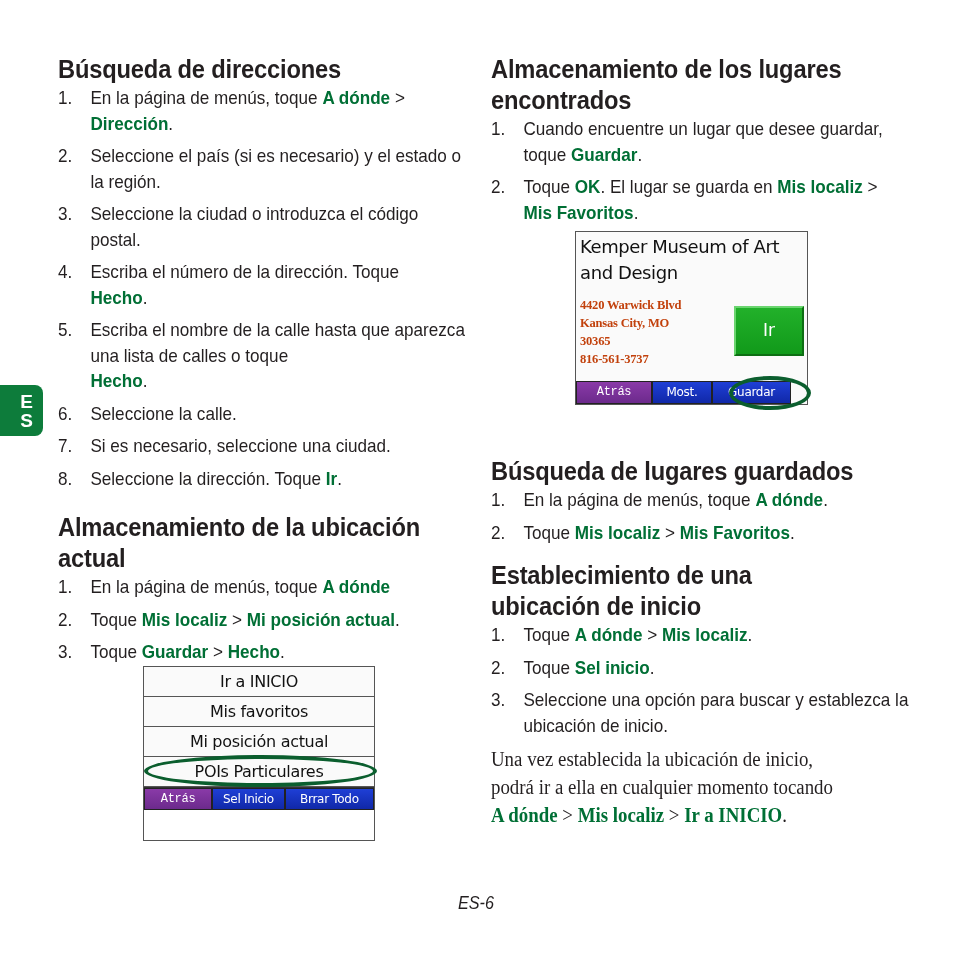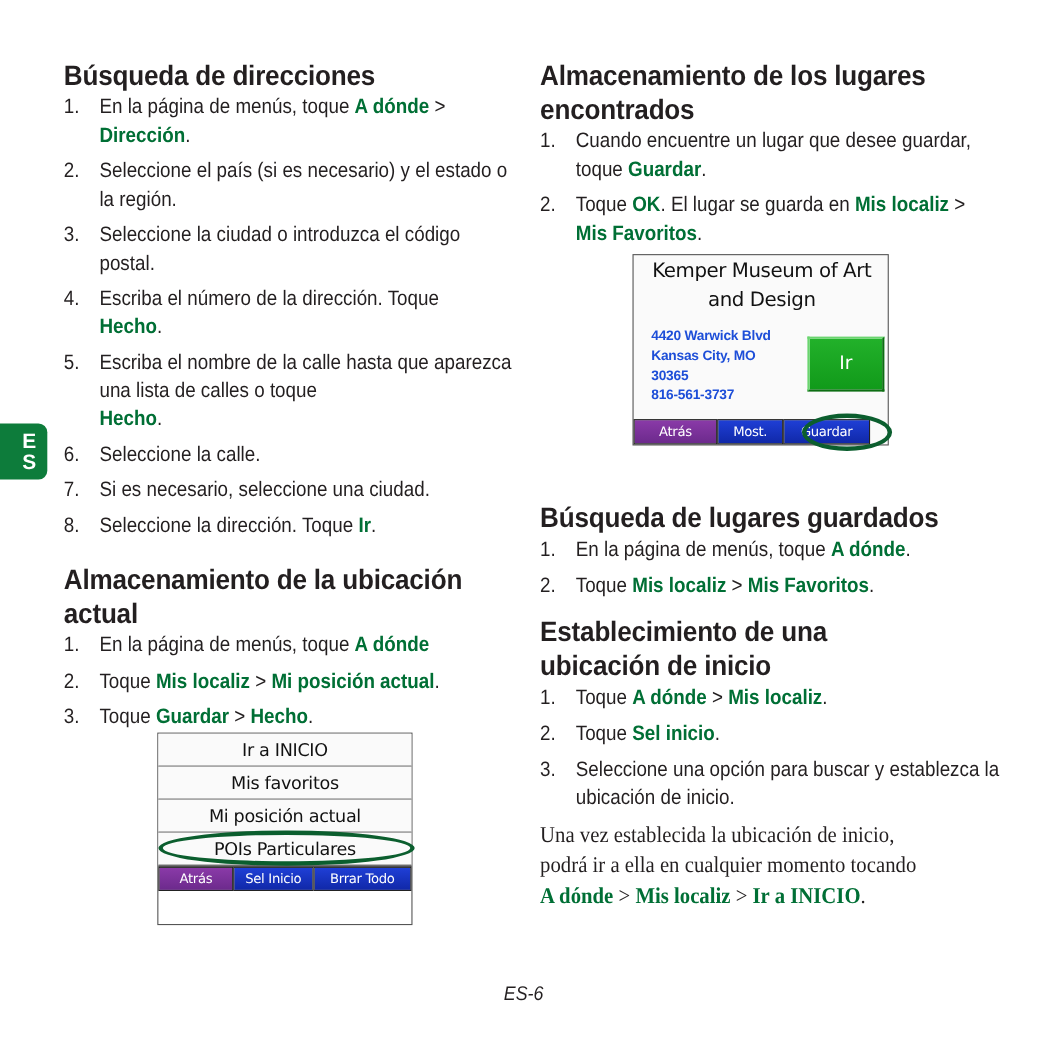--- a/index.html
+++ b/index.html
@@ -54,41 +54,40 @@
       font-family: "DejaVu Sans", sans-serif; font-size: 16px; line-height: 29px;
       text-align: center; color: #111; background: #fafafa;
       letter-spacing: -0.3px;
     }
     .screen1 .bar { display: flex; height: 23px; border-top: 1px solid #333; }
     .btn {
       font-family: "DejaVu Sans", sans-serif; font-size: 12px; color: #fff;
       text-align: center; line-height: 21px; border: 1px solid #222;
       letter-spacing: -0.3px;
     }
-    .btn.purple { background: linear-gradient(#8a3aa8, #6c2a8c); }
+    .btn.purple { background: linear-gradient(#8a3aa8, #6c2a8c); font-family: Liberation Mono, monospace; }
     .btn.blue { background: linear-gradient(#1f3fd6, #1028a8); }
 
     .oval {
       position: absolute; border: 4px solid #0b5e2e; border-radius: 50%;
     }
 
     
     .screen2 {
       position: absolute; left: 575px; top: 231px; width: 233px; height: 174px;
       border: 1px solid #555; background: #fafafa;
     }
     .screen2 .title {
       position: absolute; left: 4px; top: 2px; width: 225px;
       font-family: "DejaVu Sans", sans-serif; font-size: 18px; line-height: 26px; color: #111;
       letter-spacing: -0.4px;
-      text-align: center;
     }
     .screen2 .addr {
-      position: absolute; left: 16px; top: 64px;
-      font-family: Liberation Sans, sans-serif; font-weight: bold; font-size: 12.5px; line-height: 18px; color: #1d4ed8;
+      position: absolute; left: 4px; top: 64px;
+      font-family: Liberation Serif, serif; font-weight: bold; font-size: 12.5px; line-height: 18px; color: #c2410c;
       letter-spacing: -0.2px;
     }
     .screen2 .go {
       position: absolute; left: 158px; top: 74px; width: 70px; height: 50px;
       background: linear-gradient(#22b12a, #119a1a); border: 2px solid #0d6e13;
       border-top-color: #6ad56f; border-left-color: #6ad56f;
       color: #fff; font-family: "DejaVu Sans", sans-serif; font-size: 17px;
       text-align: center; line-height: 44px;
     }
     .screen2 .bar { position: absolute; left: 0; bottom: 0; width: 100%; display: flex; height: 23px; }

